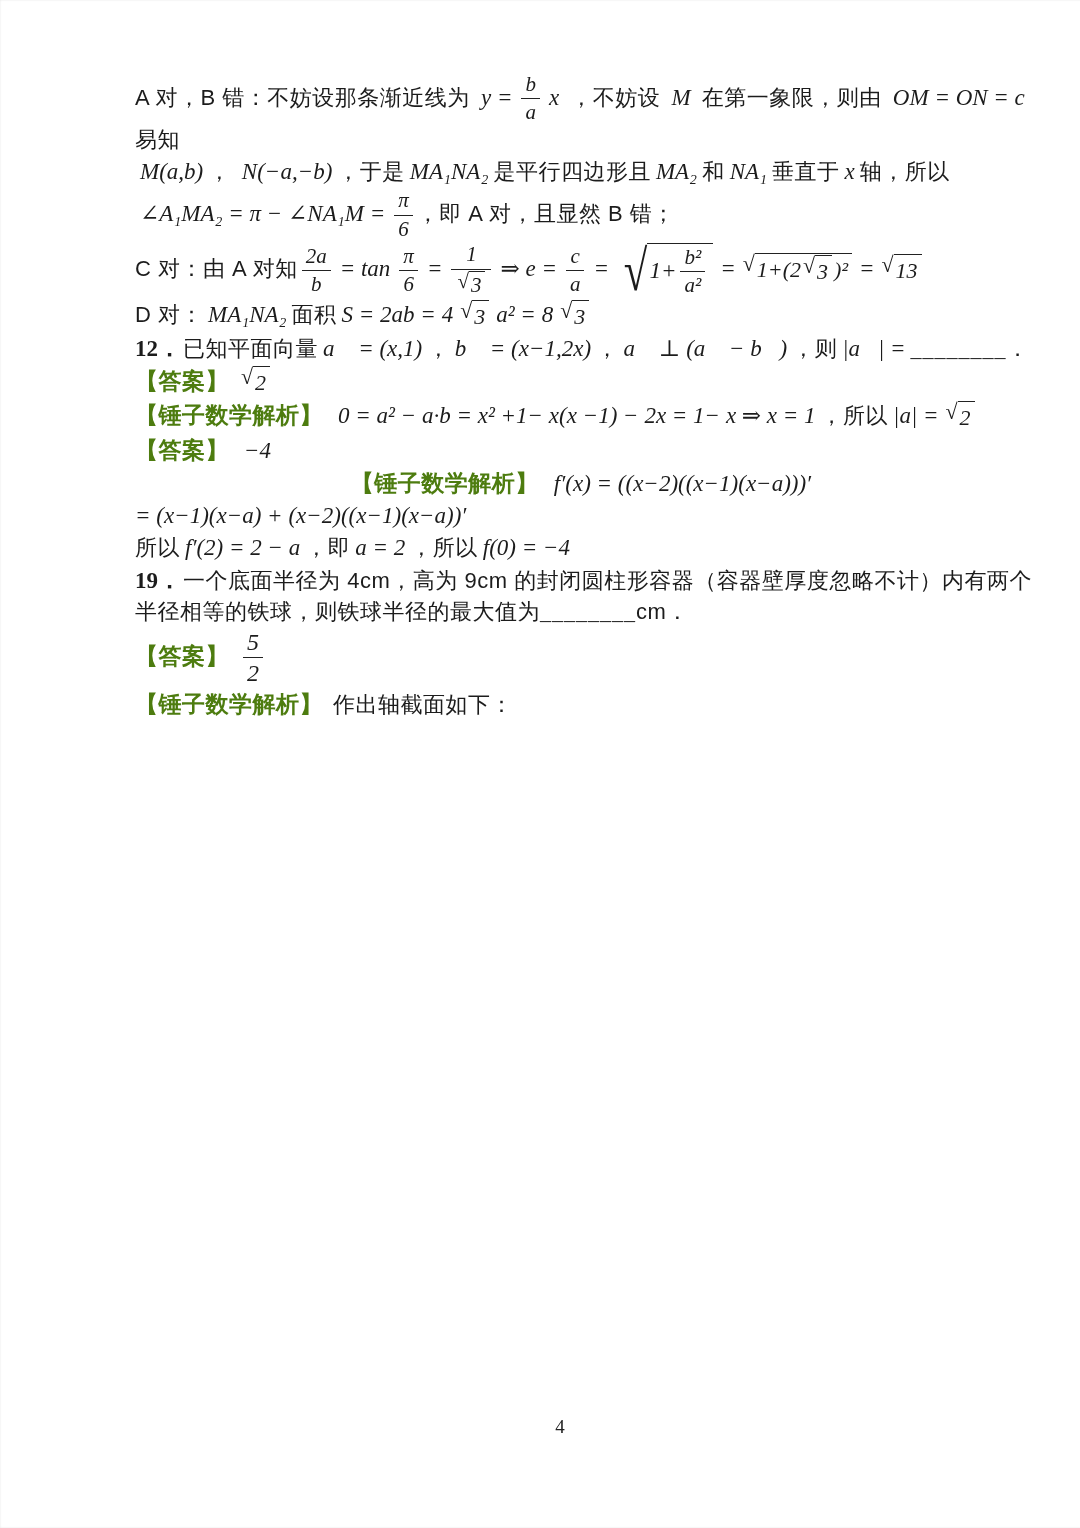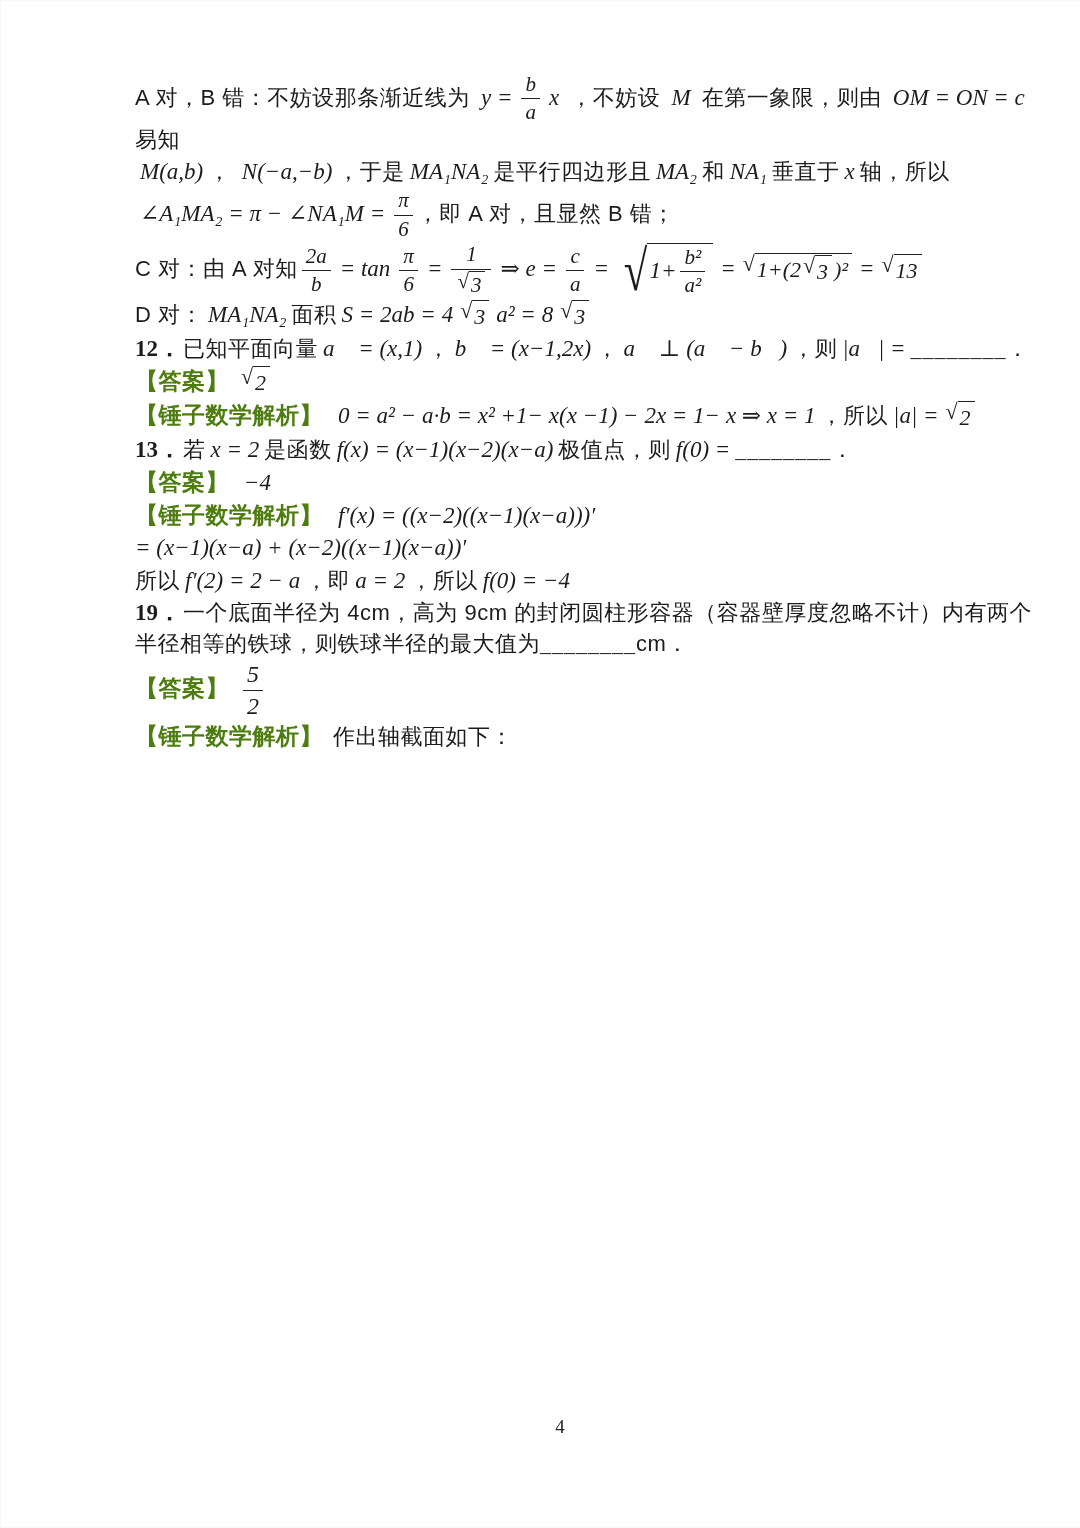--- a/index.html
+++ b/index.html
@@ -27,21 +27,21 @@
         font-family:"Liberation Serif","DejaVu Serif",serif;font-style:italic;margin:0 2px;white-space:nowrap;}
   .sqrt .rad{font-style:normal;line-height:1;align-self:flex-start;}
   .sqrt .vinc{border-top:1.6px solid #222;padding:1px 4px 0 2px;}
   .sqrt.tall{align-items:center;}
   .sqrt.tall .rad{font-size:260%;font-weight:200;transform:scaleX(.75);transform-origin:right;}
   .sqrt.tall .vinc{display:inline-flex;align-items:center;}
   .blank{font-family:"Liberation Serif","DejaVu Serif",serif;letter-spacing:1px;}
   .para{text-align:justify;line-height:62px;}
   .footer{position:absolute;top:1416px;left:0;width:100%;text-align:center;
           font-family:"Liberation Serif","DejaVu Serif",serif;font-size:19px;color:#222;}
-  .mt36{margin-top:36px;} .mt34{margin-top:34px;} .mt32{margin-top:32px;}
+  .mt36{margin-top:36px;} .mt34{margin-top:34px;} .mt32{margin-top:32px;text-align:center;}
   .mt30{margin-top:30px;} .mt28{margin-top:28px;} .mt26{margin-top:26px;}
   .mt22{margin-top:22px;} .mt20{margin-top:20px;} .mt18{margin-top:18px;}
   .mt10{margin-top:10px;}
 </style>
 </head>
 <body>
 
 <div class="page">
   <div class="content">
 
@@ -110,23 +110,20 @@
         </span>
     </p>
 
     <p class="line mt30">
       <span class="label">【锤子数学解析】</span><span class="math">0 = a² − a·b = x² +1− x(x −1) − 2x = 1− x ⇒ x = 1</span><span class="cn">，所以</span><span class="math">|a| =</span><span class="sqrt">
           <span class="rad">√</span>
           <span class="vinc">2</span>
         </span>
     </p>
 
-    <p class="line mt28">
-      <span class="qnum">13．</span><span class="cn">若</span><span class="math">x = 2</span><span class="cn">是函数</span><span class="math">f(x) = (x−1)(x−2)(x−a)</span><span class="cn">极值点，则</span><span class="math">f(0) =</span><span class="blank">________</span><span class="cn">．</span>
-    </p>
 
     <p class="line mt28">
       <span class="label">【答案】</span><span class="math">−4</span>
     </p>
 
     <p class="line mt32">
       <span class="label">【锤子数学解析】</span><span class="math">f′(x) = ((x−2)((x−1)(x−a)))′</span>
     </p>
 
     <p class="line mt30">

